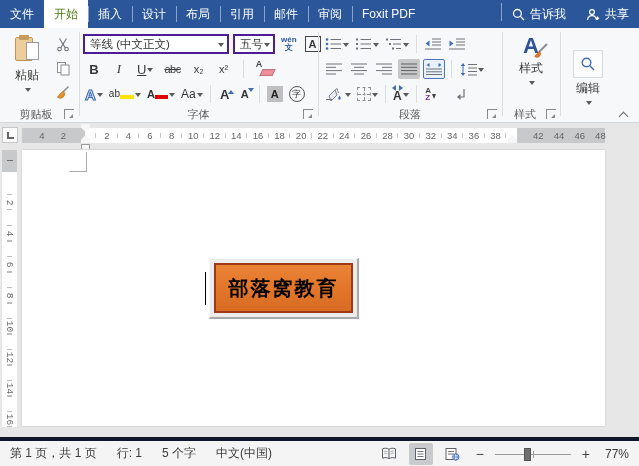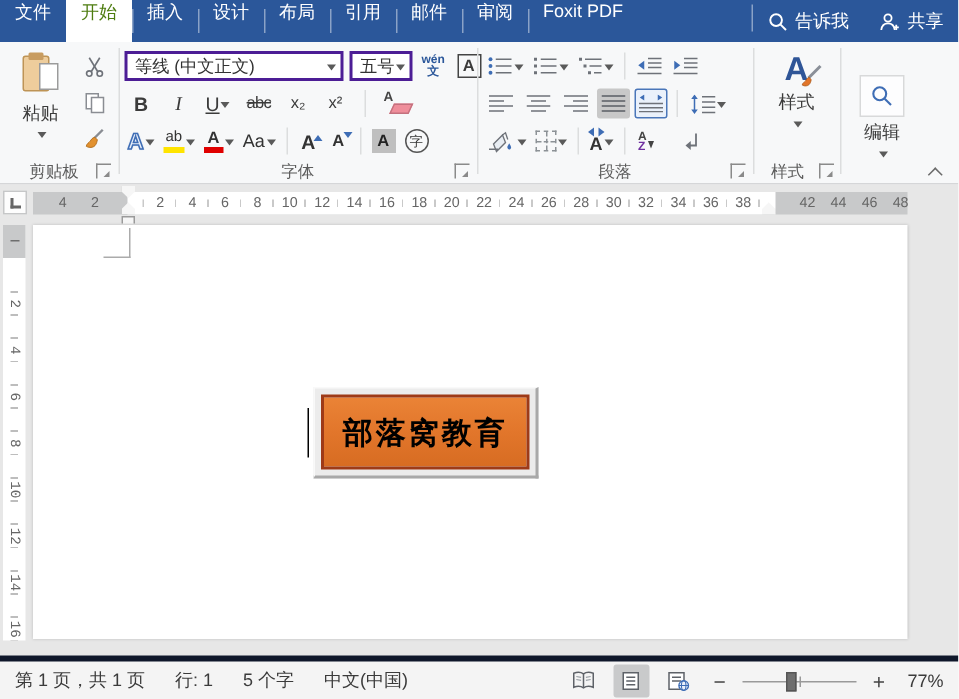--- a/index.html
+++ b/index.html
@@ -4,21 +4,21 @@
 <style>
   * { margin:0; padding:0; box-sizing:border-box; }
   html,body { font-family:"Liberation Sans","DejaVu Sans",sans-serif; }
   .app { position:relative; width:639px; height:466px; background:#E7E7E7; overflow:hidden;
          font-family:"Liberation Sans","DejaVu Sans",sans-serif; }
 
   
   .titlebar { position:absolute; left:0; top:0; width:639px; height:28px; background:#2B579A;
               display:flex; align-items:stretch; color:#fff; font-size:12px; }
   .tabs { display:flex; align-items:stretch; }
-  .tab { display:flex; align-items:flex-start; padding:0 10px; cursor:default; position:relative; white-space:nowrap; }
+  .tab { display:flex; align-items:center; padding:0 10px; cursor:default; position:relative; white-space:nowrap; }
   .tab.sep::before { content:""; position:absolute; left:0; top:6px; height:16px; width:1px; background:rgba(255,255,255,.45); }
   .tab.active { background:#fff; color:#4d7c0f; }
   .tab.active::before { display:none; }
   .tbar-right { position:absolute; right:10px; top:0; height:28px; display:flex; align-items:center; gap:20px; }
   .tbar-item { display:flex; align-items:center; gap:5px; font-size:12px; position:relative; }
   .tbar-item.sepL::before { content:""; position:absolute; left:-11px; top:-3px; height:18px; width:1px; background:rgba(255,255,255,.45); }
 
   
   .ribbon { position:absolute; left:0; top:28px; width:639px; height:95px; background:#F7F8F9;
             border-bottom:1px solid #D5D6D8; font-size:11px; color:#3B3B3B; }
@@ -52,21 +52,21 @@
   .phon { display:flex; flex-direction:column; align-items:center; line-height:8px; font-size:8px; color:#2B579A; font-weight:bold; }
   .charborder { border:1.5px solid #444; font-size:11px; font-weight:bold; width:16px; height:16px;
                 display:flex; align-items:center; justify-content:center; }
   .b-bold{font-weight:bold;font-size:13px;} .b-ital{font-style:italic;font-family:"Liberation Serif",serif;font-size:13px;}
   .b-und{text-decoration:underline;font-size:13px;} .b-strike{text-decoration:line-through;font-size:11px;letter-spacing:-0.5px;}
   .b-sub,.b-sup{font-size:11px;}
   .eraser { position:relative; width:18px; height:14px; }
   .eraser .e-a{position:absolute;left:0;top:-3px;font-size:9px;font-weight:bold;color:#444;}
   .eraser .e-body{position:absolute;right:0;bottom:0;width:13px;height:7px;background:#EF8E9B;border:1px solid #C4717E;transform:skewX(-25deg);}
   .fx-a { font-size:15px; font-weight:bold; color:#E8EFFA; -webkit-text-stroke:1px #3E6DB5; text-shadow:0 0 1px #3E6DB5; }
-  .stack { display:flex; flex-direction:column; align-items:center; line-height:10px; }
+  .stack { display:flex; align-items:flex-end; line-height:10px; }
   .hl-ab { font-size:10px; color:#333; } .hl-bar{width:14px;height:4px;background:#FFE400;margin-top:1px;}
   .fc-a { font-size:11px; font-weight:bold; color:#333; } .fc-bar{width:13px;height:4px;background:#E00000;margin-top:1px;}
   .aa { font-size:12px; color:#333; }
   .grow { position:relative; font-size:13px; font-weight:bold; color:#333; }
   .grow::after{content:"";position:absolute;right:-5px;top:0;border:3px solid transparent;border-bottom:4px solid #3E6DB5;}
   .shrink { position:relative; font-size:11px; font-weight:bold; color:#333; }
   .shrink::after{content:"";position:absolute;right:-5px;top:0;border:3px solid transparent;border-top:4px solid #3E6DB5;}
   .shade { width:16px; height:16px; background:#BFBFBF; display:flex;align-items:center;justify-content:center;
            font-size:11px; font-weight:bold; color:#222; }
   .enclose { width:16px;height:16px;border:1px solid #555;border-radius:50%;display:flex;align-items:center;justify-content:center;

